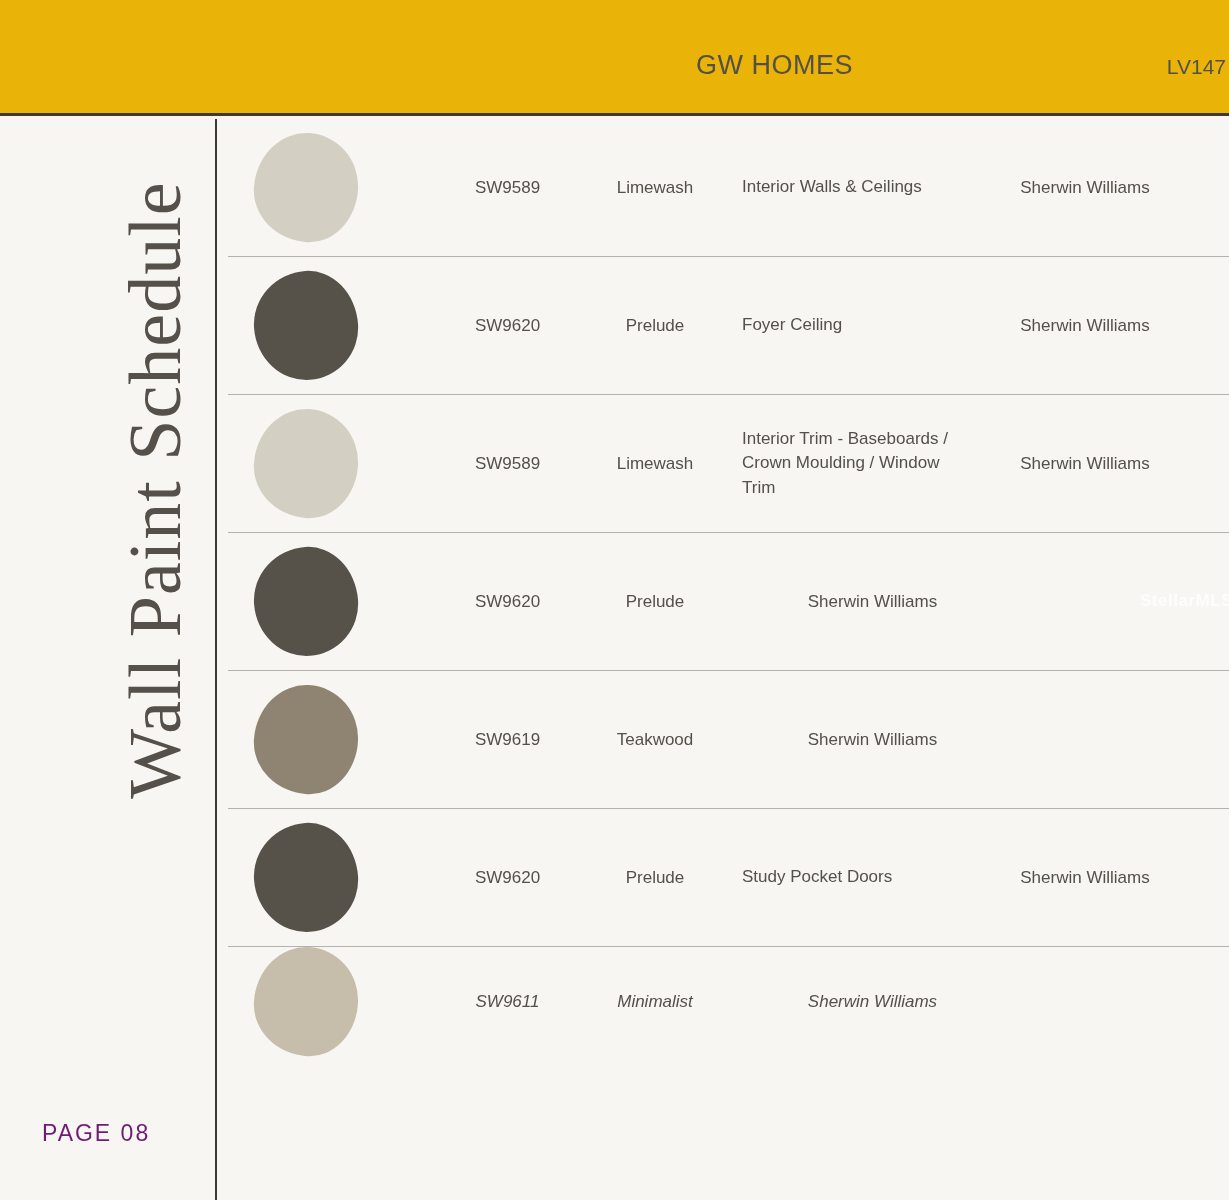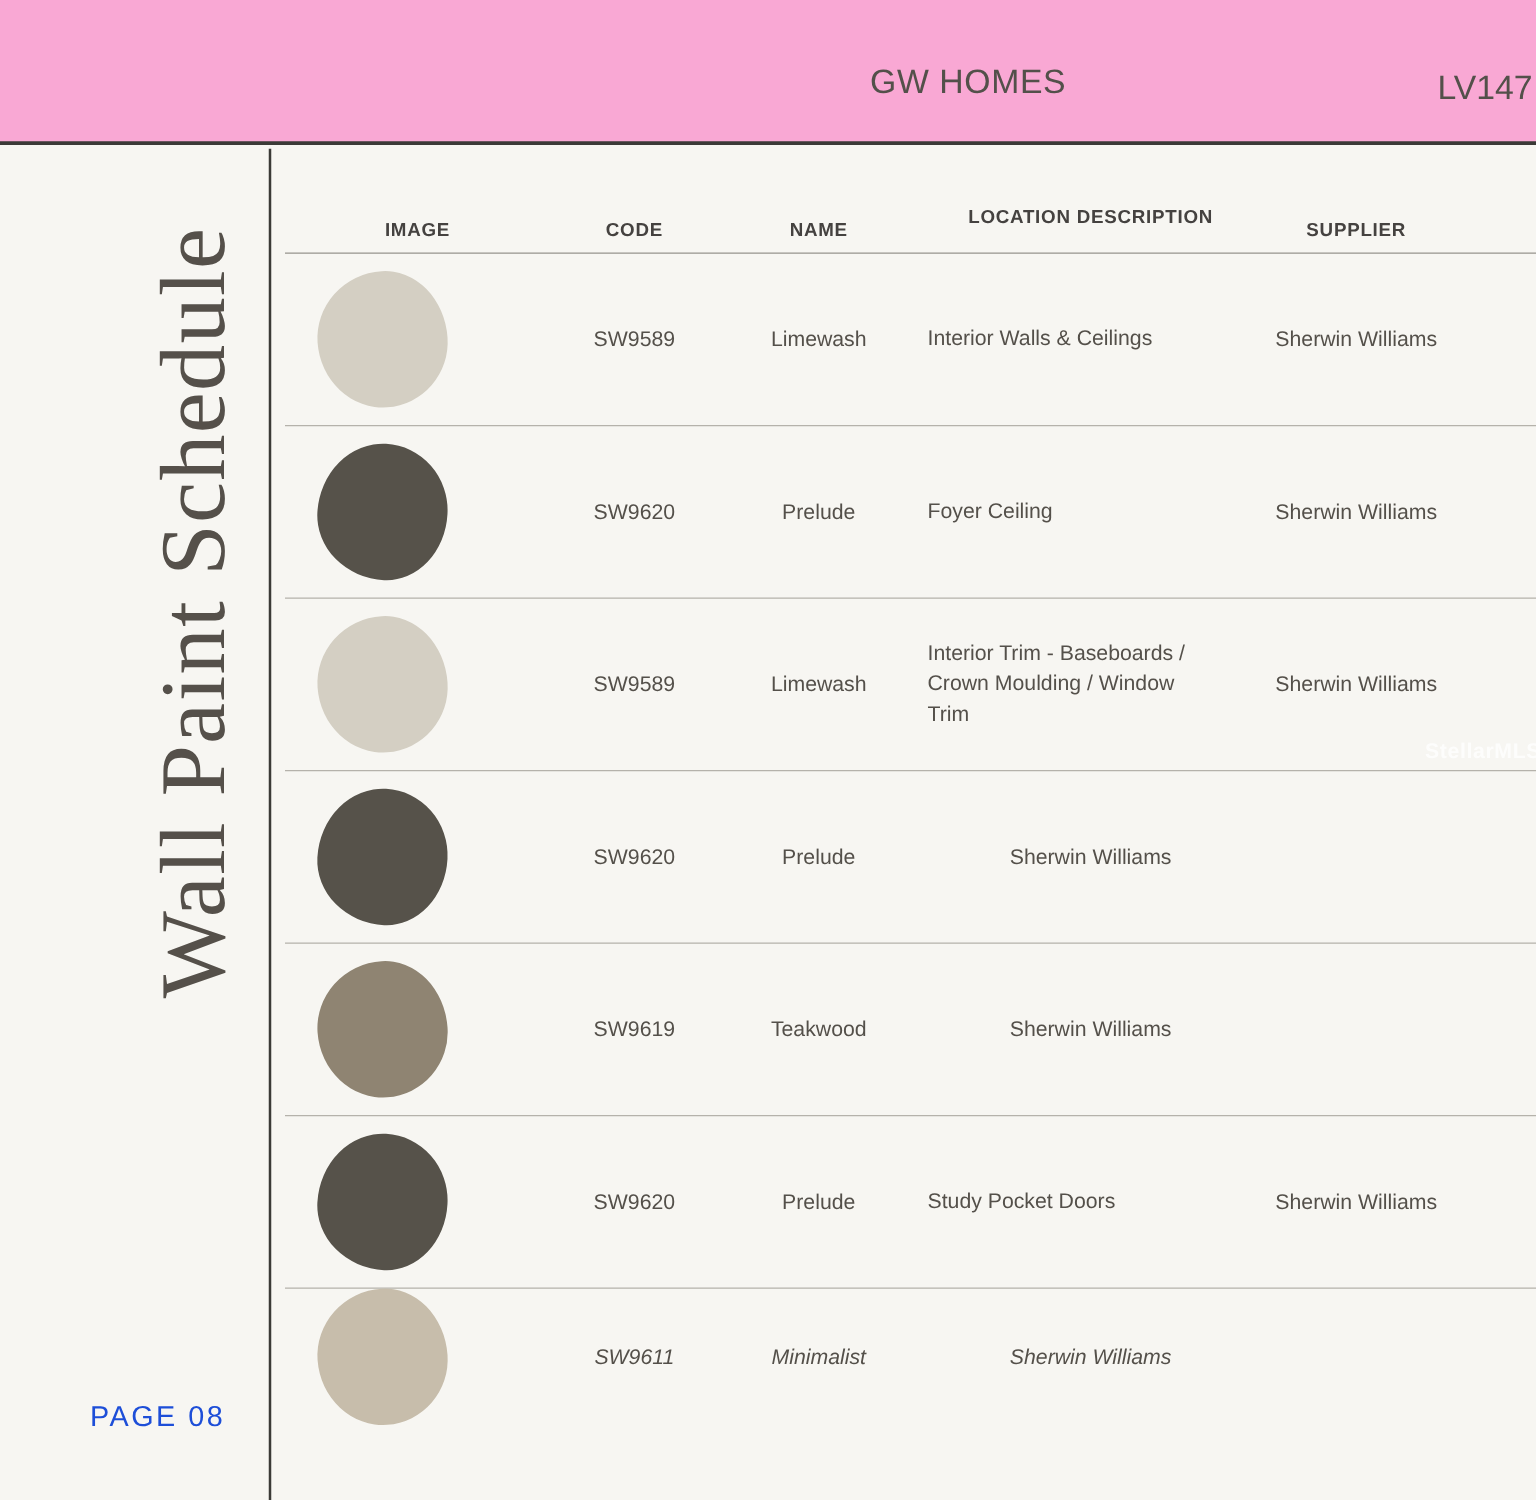--- a/index.html
+++ b/index.html
@@ -12,34 +12,34 @@
     overflow: hidden;
     font-family: "Liberation Sans", sans-serif;
     font-feature-settings: "zero" 1;
   }
 
   
   .topbar {
     position: absolute;
     top: 0; left: 0; right: 0;
     height: 116px;
-    background: #f9a8d4;
+    background: #eab308;
     border-bottom: 3px solid #3b3a37;
   }
   .company {
     position: absolute;
     left: 696px; top: 50px;
     font-size: 27px;
     letter-spacing: 0.5px;
     color: #53504a;
   }
   .ref {
     position: absolute;
     right: 3px; top: 55px;
-    font-size: 27px;
+    font-size: 21px;
     color: #53504a;
   }
 
   
   .divider {
     position: absolute;
     left: 215px; top: 119px; bottom: 0;
     width: 2px;
     background: #3b3a37;
   }
@@ -51,24 +51,24 @@
     text-align: center;
     line-height: 110px;
     font-family: "Liberation Serif", serif;
     font-size: 74px;
     letter-spacing: 1px;
     color: #55504a;
     white-space: nowrap;
   }
   .page-num {
     position: absolute;
-    left: 72px; top: 1120px;
+    left: 42px; top: 1120px;
     font-size: 23px;
     letter-spacing: 2px;
-    color: #1d4ed8;
+    color: #701a75;
   }
 
   
   .table {
     position: absolute;
     left: 228px; top: 119px; right: 0;
   }
   .t-row {
     display: grid;
     grid-template-columns: 212px 135px 160px 275px 150px 1fr;
@@ -137,28 +137,20 @@
 
   <div class="divider"></div>
 
   <aside>
     <div class="vtitle">Wall Paint Schedule</div>
     <div class="page-num">PAGE 08</div>
   </aside>
 
   <main class="table">
 
-    <div class="t-row t-head">
-      <div class="c-center">IMAGE</div>
-      <div class="c-center">CODE</div>
-      <div class="c-center">NAME</div>
-      <div class="c-loc">LOCATION DESCRIPTION</div>
-      <div class="c-center">SUPPLIER</div>
-      <div></div>
-    </div>
 
     <div class="t-row">
       <div>
           <div class="swatch" style="background: rgb(212, 207, 195);"></div>
         </div>
       <div class="c-center">SW9589</div>
       <div class="c-center">Limewash</div>
       <div class="c-loc">Interior Walls &amp; Ceilings</div>
       <div class="c-center">Sherwin Williams</div>
       <div></div>

